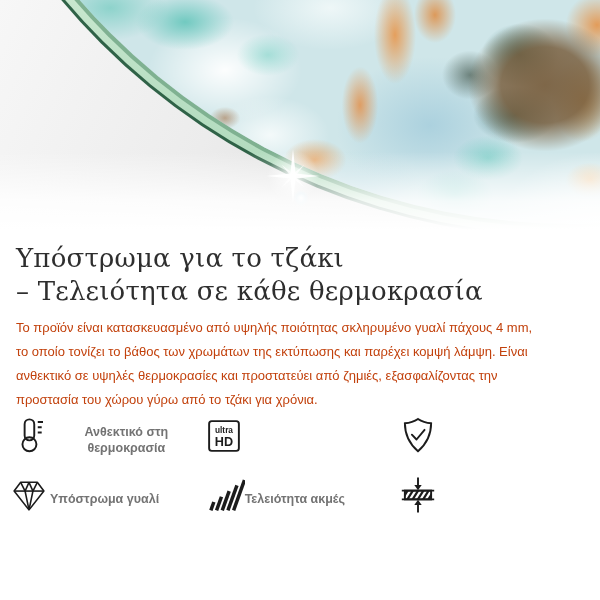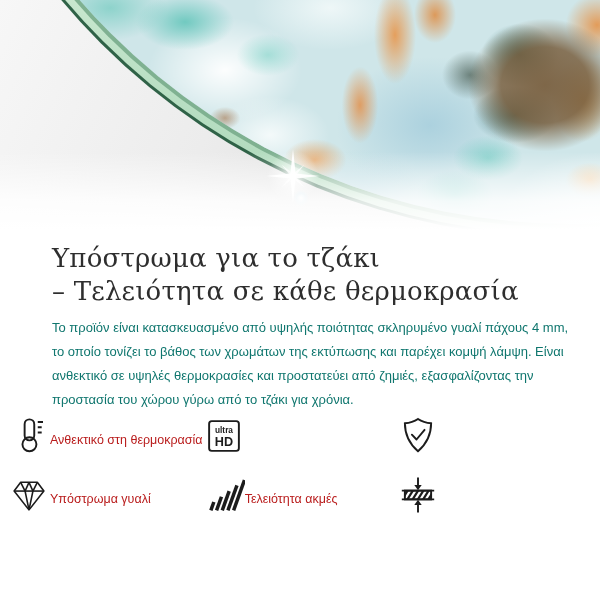--- a/index.html
+++ b/index.html
@@ -42,32 +42,32 @@
   .sparkle{position:absolute;left:263px;top:146px;width:60px;height:60px;
         background:radial-gradient(circle, rgba(255,255,255,.95) 0%, rgba(255,255,255,0) 60%);}
   .sparkle-small{position:absolute;left:293px;top:190px;width:16px;height:16px;
         background:radial-gradient(circle, rgba(255,255,255,.95) 0%, rgba(210,235,245,.6) 40%, rgba(255,255,255,0) 70%);}
   .hero-fade{position:absolute;left:0;right:0;bottom:0;height:82px;
         background:linear-gradient(180deg, rgba(255,255,255,0) 0%, rgba(255,255,255,.85) 60%, #fff 95%);}
   .hero-fade-right{position:absolute;right:0;bottom:0;width:210px;height:150px;
         background:radial-gradient(140px 110px at 100% 100%, rgba(255,255,255,.9), rgba(255,255,255,0) 75%);}
 
   
-  .text-block{padding:0 30px 0 52px;}
+  .text-block{padding:0 30px 0 16px;}
   h1{margin:8px 0 0;font-family:"DejaVu Serif","Liberation Serif",serif;font-weight:400;
      font-size:26px;line-height:33px;color:#2e2e2e;letter-spacing:.2px;}
   h1 span{display:block;}
-  .descr{margin:8px 0 0;font-size:13px;line-height:24px;color:#0f766e;white-space:pre-line;}
+  .descr{margin:8px 0 0;font-size:13px;line-height:24px;color:#c2410c;white-space:pre-line;}
 
   
   .features{margin-top:3px;padding:0 8px;display:grid;grid-template-columns:repeat(3,1fr);row-gap:17px;}
   .feature{display:flex;align-items:center;text-align:center;}
   .feature .ic{height:42px;display:flex;align-items:center;justify-content:center;}
   .feature svg{width:42px;height:42px;display:block;}
-  .feature .lbl{margin-top:8px;font-size:12.5px;line-height:16px;color:#b91c1c;}
+  .feature .lbl{margin-top:8px;font-size:12.5px;line-height:16px;color:#737373;font-weight:bold;}
   .stroke{fill:none;stroke:#1c1c1c;stroke-width:2.2;}
   .thin{fill:none;stroke:#1c1c1c;stroke-width:1.8;}
   .fillb{fill:#1c1c1c;stroke:none;}
   svg text{font-family:"Liberation Sans","DejaVu Sans",sans-serif;font-weight:bold;fill:#1c1c1c;}
 </style>
 </head>
 <body>
 
 <div class="page">
 

